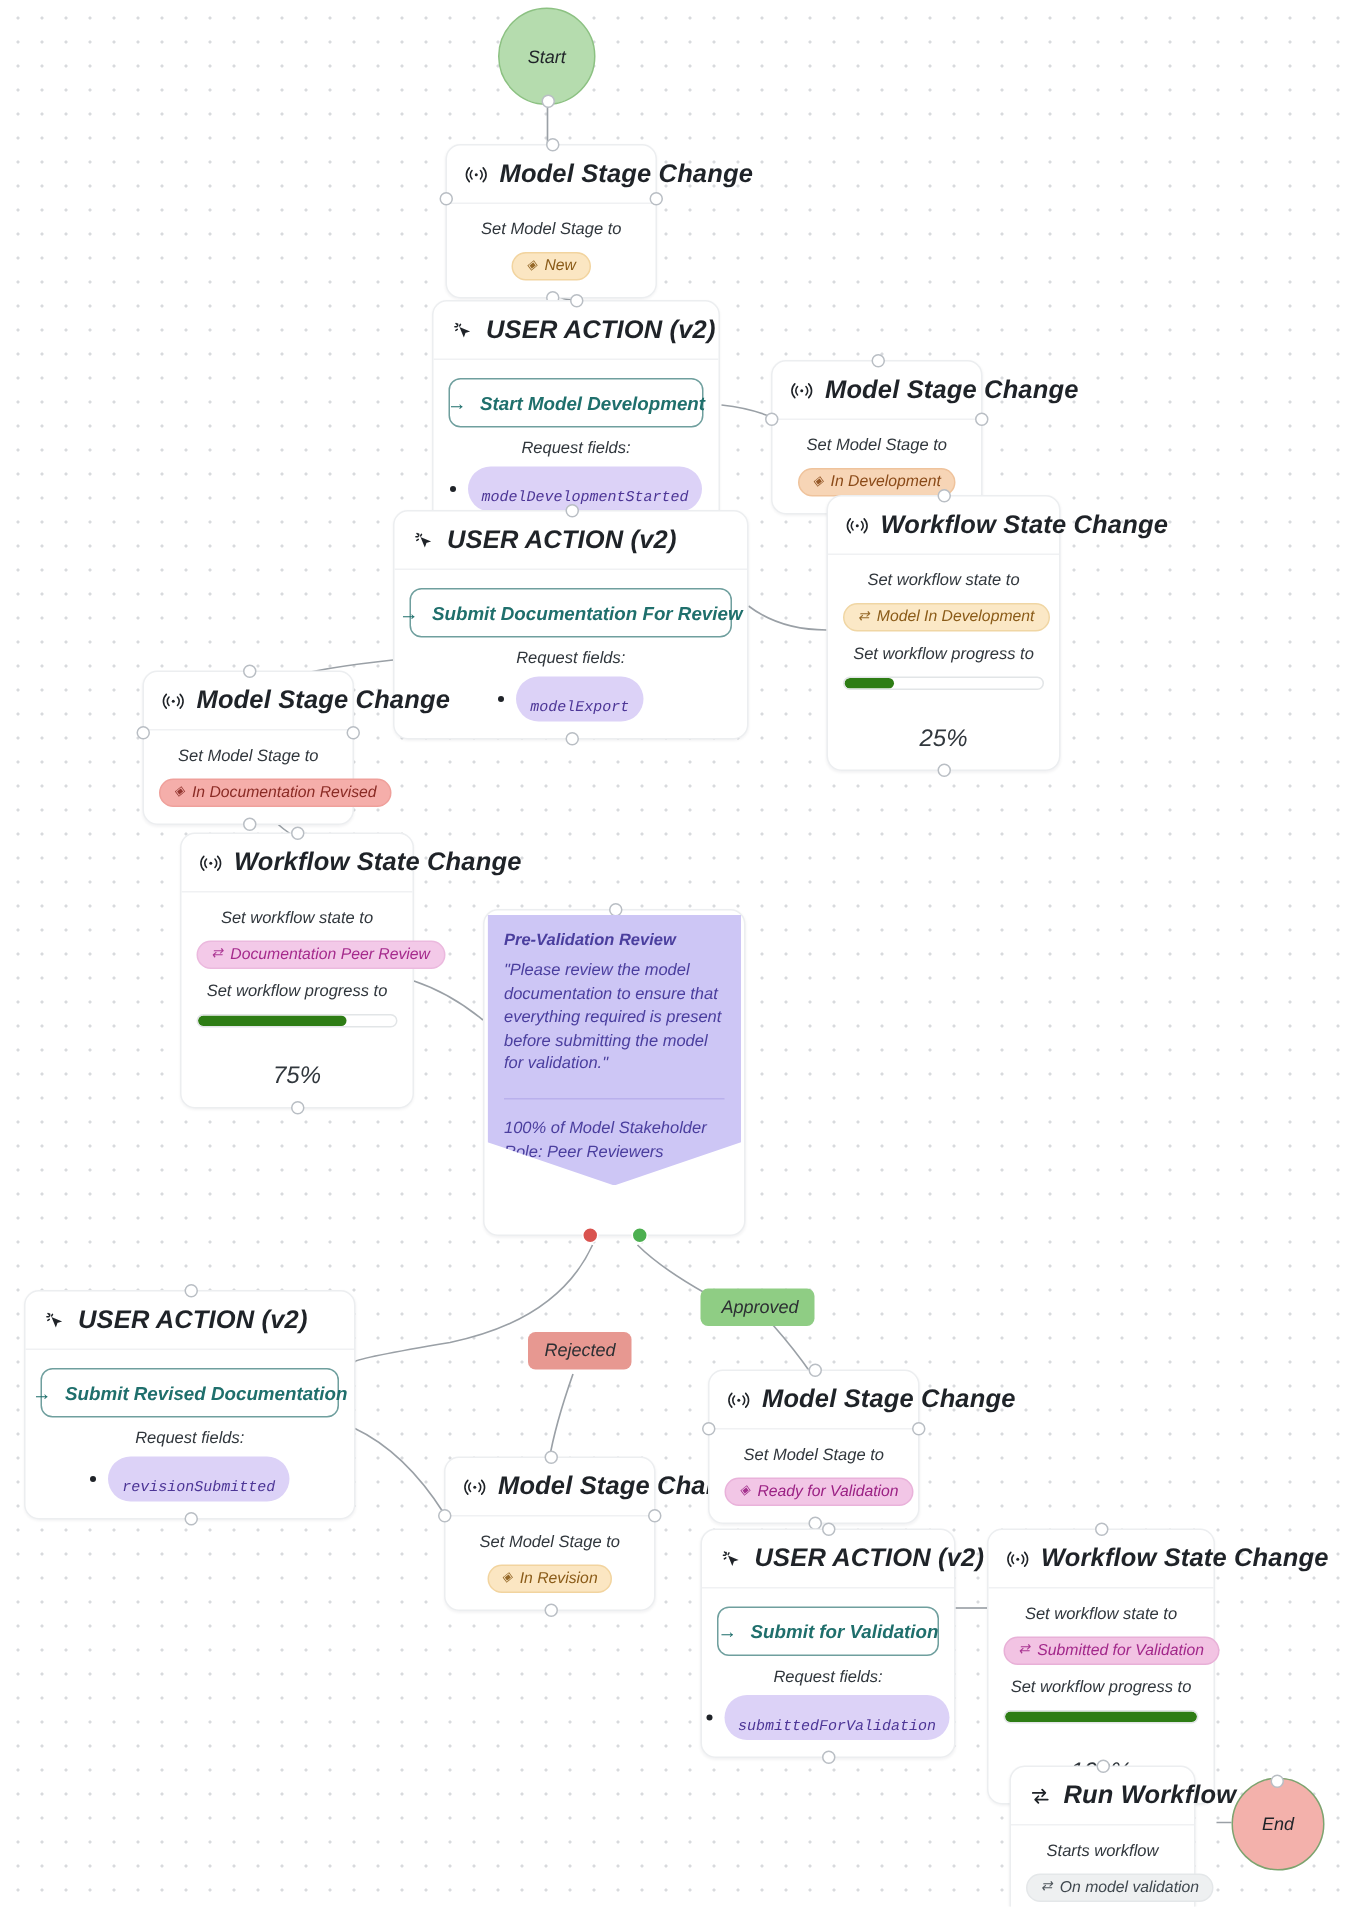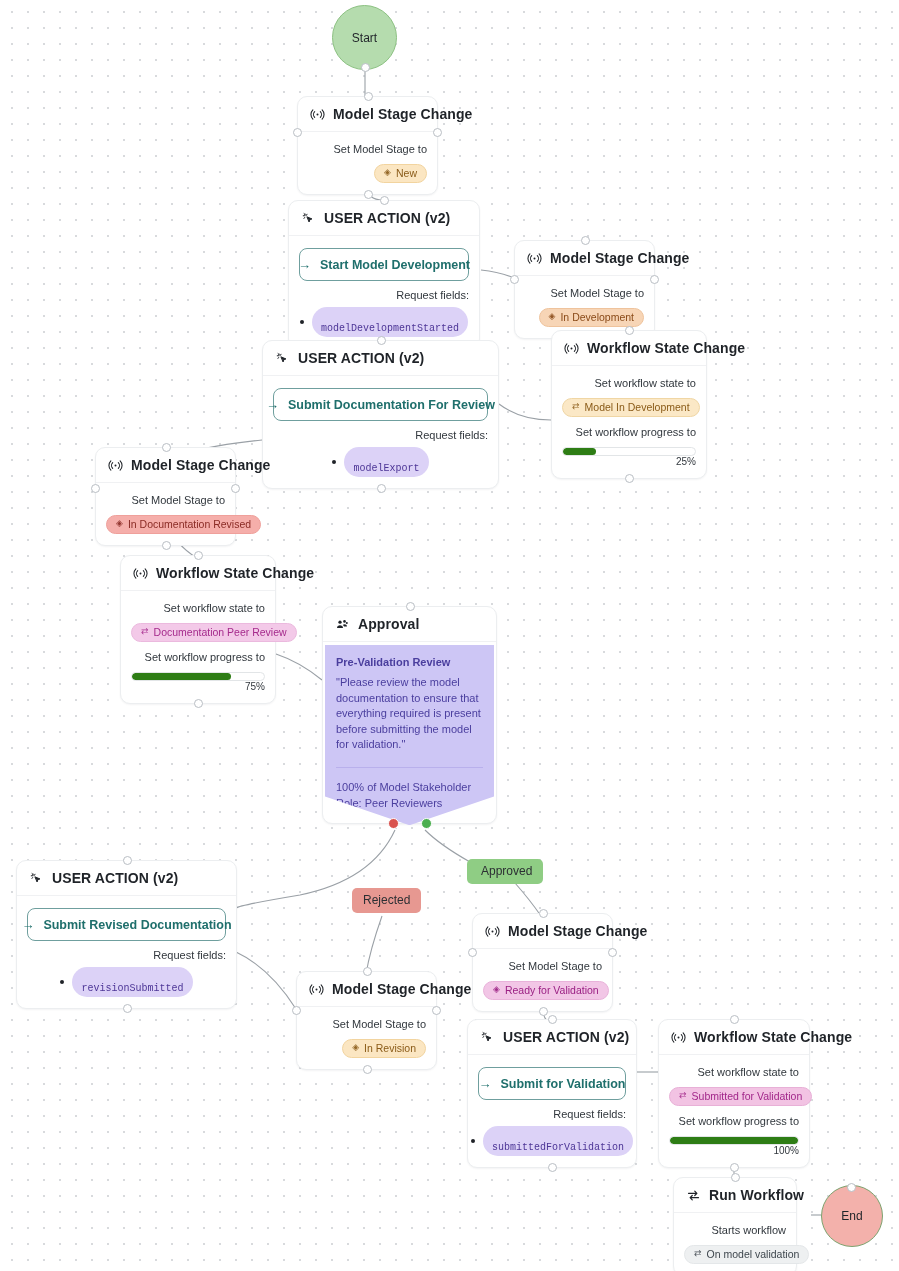--- a/index.html
+++ b/index.html
@@ -9,41 +9,42 @@
     background: #ffffff;
     overflow: hidden;
   }
   #canvas {
     position: relative;
     width: 899px; height: 1271px;
     background-color: #ffffff;
     background-image: radial-gradient(circle, #d8dadd 1px, transparent 1.1px);
     background-size: 16px 16px;
     background-position: 4px 4px;
+    font-style: italic;
   }
   #edges { position: absolute; left: 0; top: 0; width: 899px; height: 1271px; pointer-events: none; }
 
   
   .node {
     position: absolute;
     background: #ffffff;
     border: 1px solid #eceef0;
     border-radius: 10px;
     box-shadow: 0 1px 2px rgba(16,24,40,.05);
   }
   .node-head {
     display: flex; align-items: center; gap: 8px;
     padding: 9px 12px;
     border-bottom: 1px solid #f0f1f3;
   }
   .node-title {
-    font-size: 14px; font-weight: bold; color: #1f2328; letter-spacing: .1px;
+    font-size: 17px; font-weight: bold; color: #1f2328; letter-spacing: .1px;
     white-space: nowrap;
   }
-  .node-body { padding: 10px 10px 11px; text-align: right; }
+  .node-body { padding: 10px 10px 11px; text-align: center; }
   .body-label { font-size: 11px; color: #31373d; line-height: 1.35; }
 
   
   .badge {
     display: inline-flex; align-items: center; gap: 5px;
     margin-top: 7px;
     padding: 2px 9px 3px;
     border-radius: 999px;
     font-size: 10.5px; white-space: nowrap;
   }
@@ -59,21 +60,21 @@
 
   
   .progress-wrap { margin-top: 8px; }
   .progress {
     height: 9px; width: 100%;
     background: #ffffff;
     border: 1px solid #e2e5e7;
     border-radius: 999px; overflow: hidden;
   }
   .progress > i { display: block; height: 100%; background: #2e7d15; border-radius: 999px; }
-  .progress-val { margin-top: 0; font-size: 10px; color: #31373d; }
+  .progress-val { margin-top: 24px; font-size: 16px; color: #31373d; }
 
   
   .action-btn {
     display: flex; align-items: center; justify-content: center; gap: 9px;
     margin: 2px 0 4px;
     padding: 8px 10px;
     border: 1px solid #6f9f9e;
     border-radius: 8px;
     background: #ffffff;
     color: #1f6f6c;
@@ -342,30 +343,20 @@
         <div class="progress" style="margin-top:7px;">
           <i style="width:75%"></i>
         </div>
         <div class="progress-val">75%</div>
       </div>
     </div>
   </div>
 
   <div class="node" style="left:322px; top:606px; width:175px; height:218px;">
     <div class="h" style="left:83px; top:-5px;"></div>
-    <div class="node-head">
-      <svg class="ico" viewBox="0 0 24 24" fill="#1f2328">
-        <circle cx="8" cy="8.2" r="2.6"></circle>
-        <circle cx="15.2" cy="7" r="2.1"></circle>
-        <circle cx="18.9" cy="9.6" r="1.6"></circle>
-        <path d="M3.2 17.4c0-2.7 2.2-4.3 4.8-4.3s4.8 1.6 4.8 4.3z"></path>
-        <path d="M12.4 12.6c.8-.6 1.9-.9 2.9-.9 2.1 0 3.8 1.3 3.8 3.4h-4.8c0-1-.7-1.9-1.9-2.5z"></path>
-      </svg>
-      <span class="node-title">Approval</span>
-    </div>
     <div class="approval-panel">
       <div class="ap-title">Pre-Validation Review</div>
       <div class="ap-quote">"Please review the model documentation to ensure that everything required is present before submitting the model for validation."</div>
       <div class="ap-rule"></div>
       <div class="ap-role">100% of Model Stakeholder Role: Peer Reviewers</div>
     </div>
     <div class="ap-handles">
       <span class="dot-out dot-red"></span>
       <span class="dot-out dot-green"></span>
     </div>

